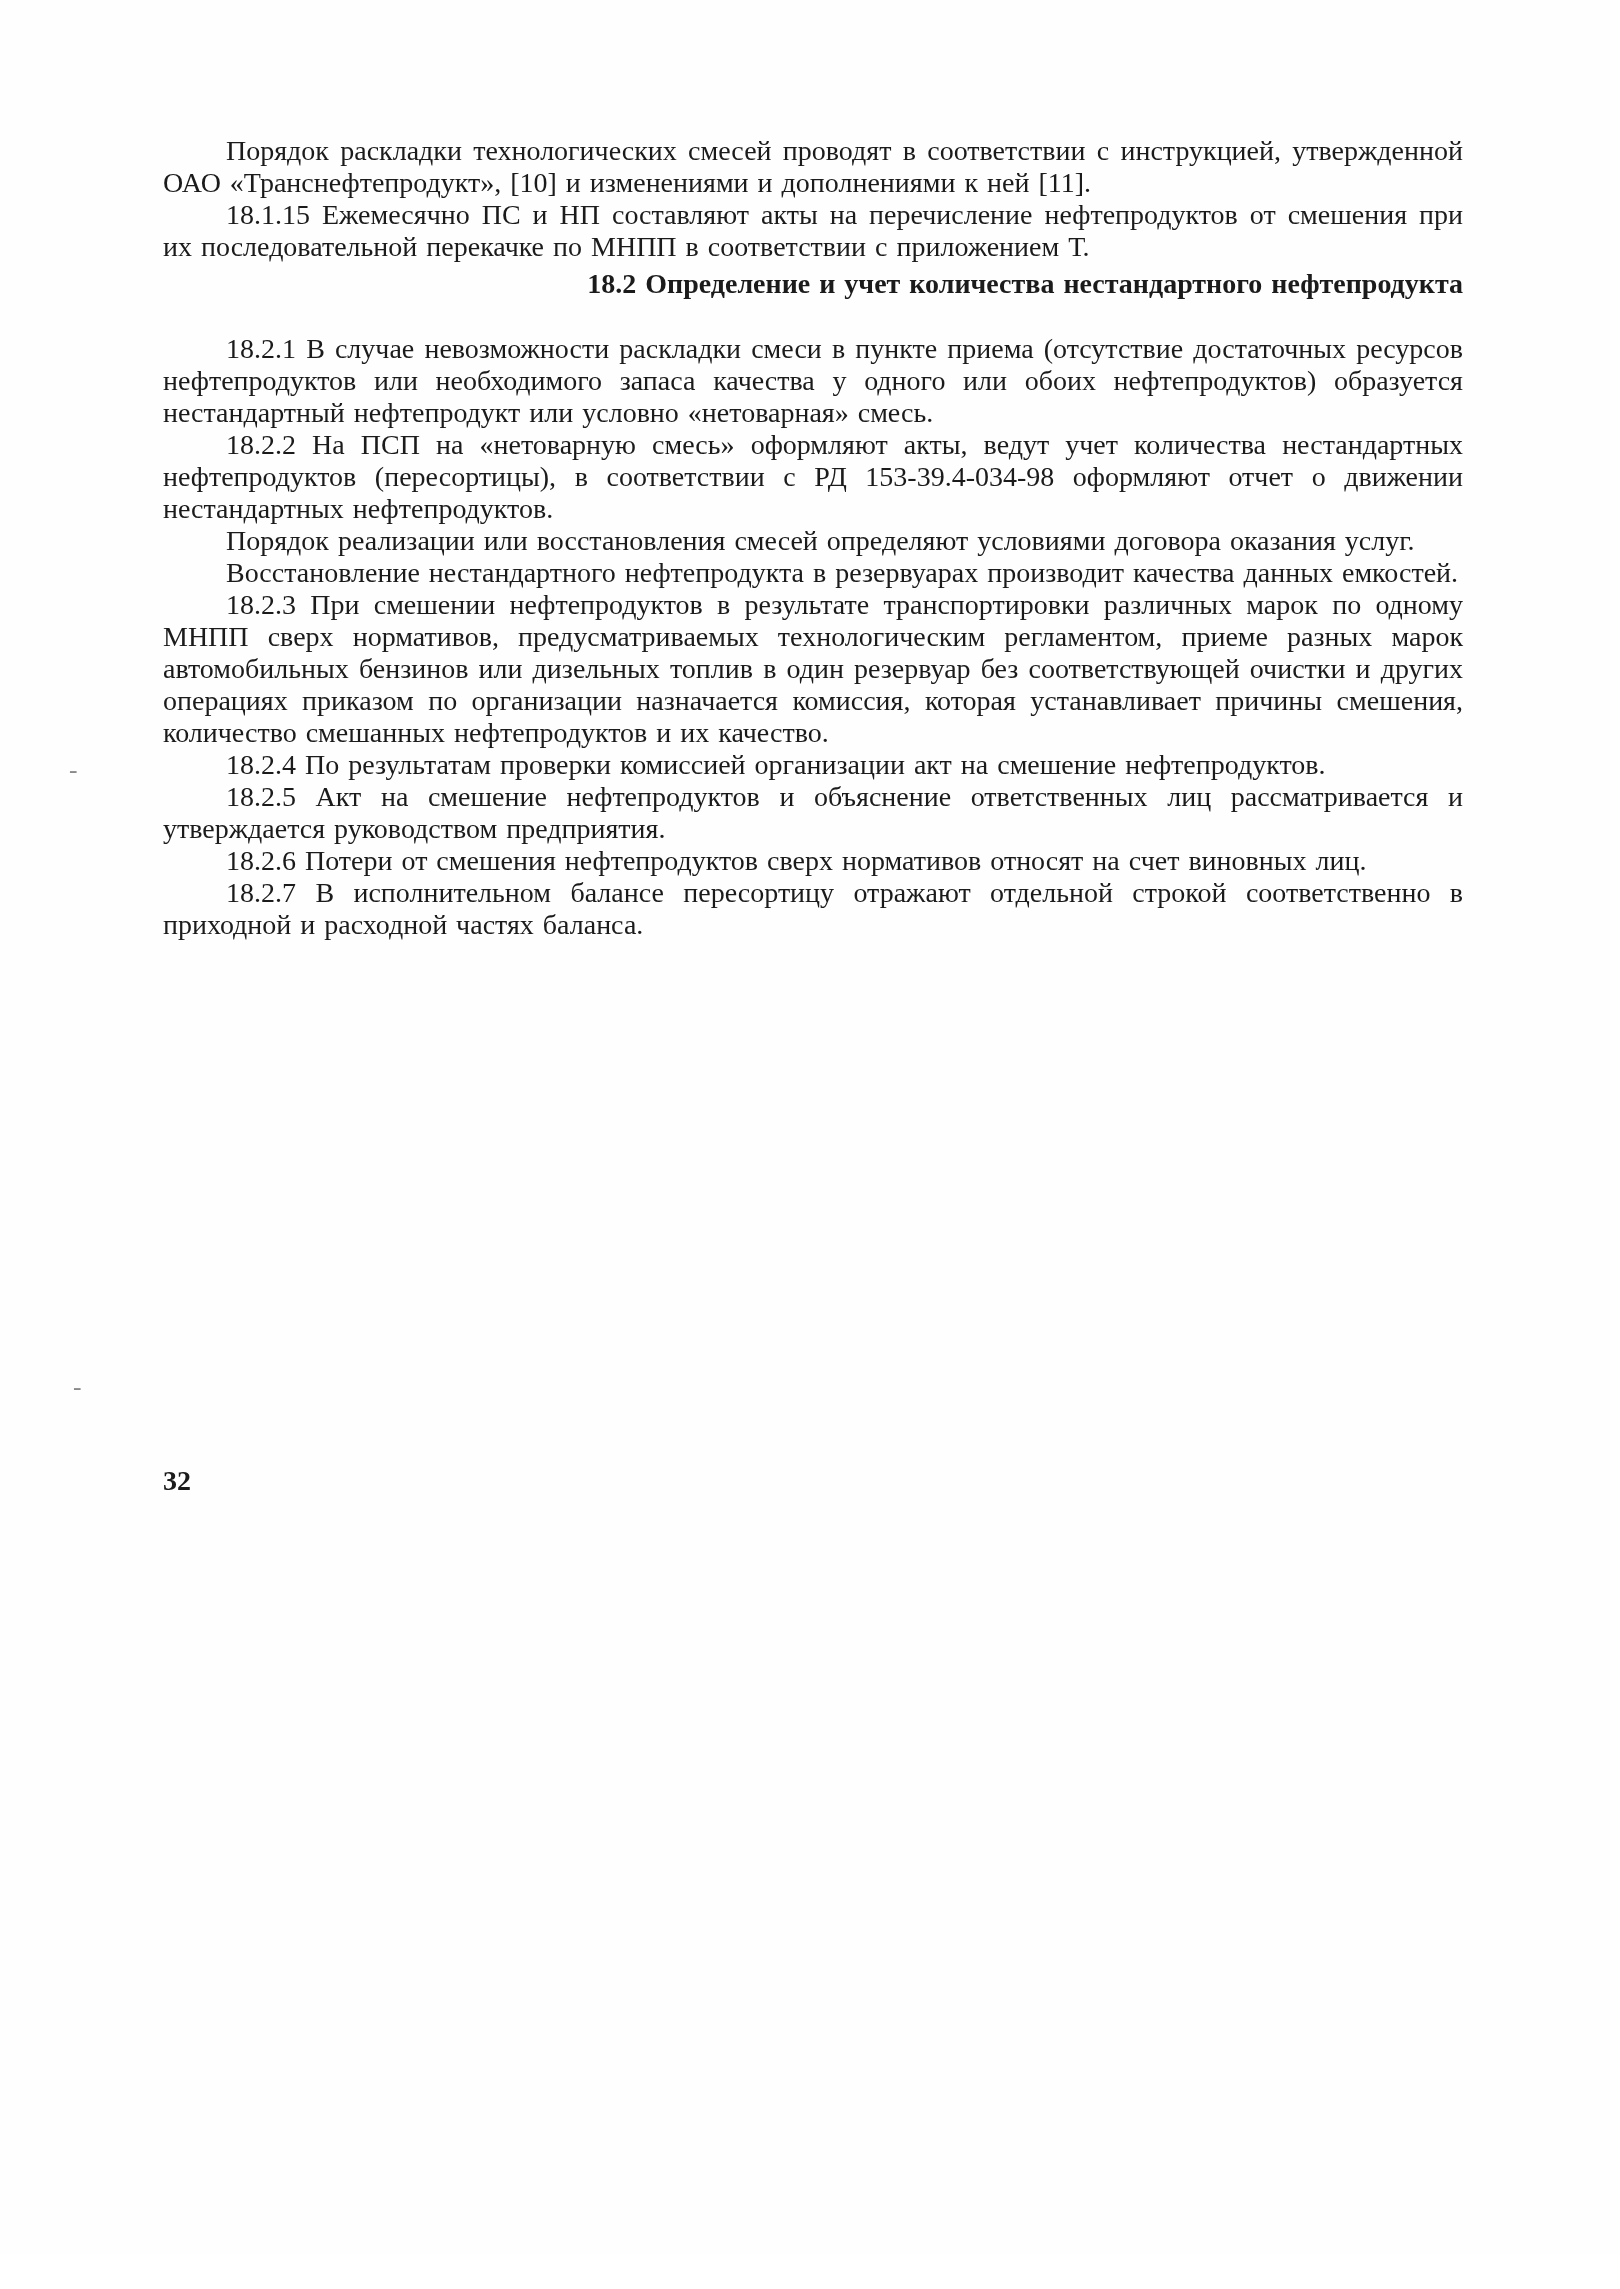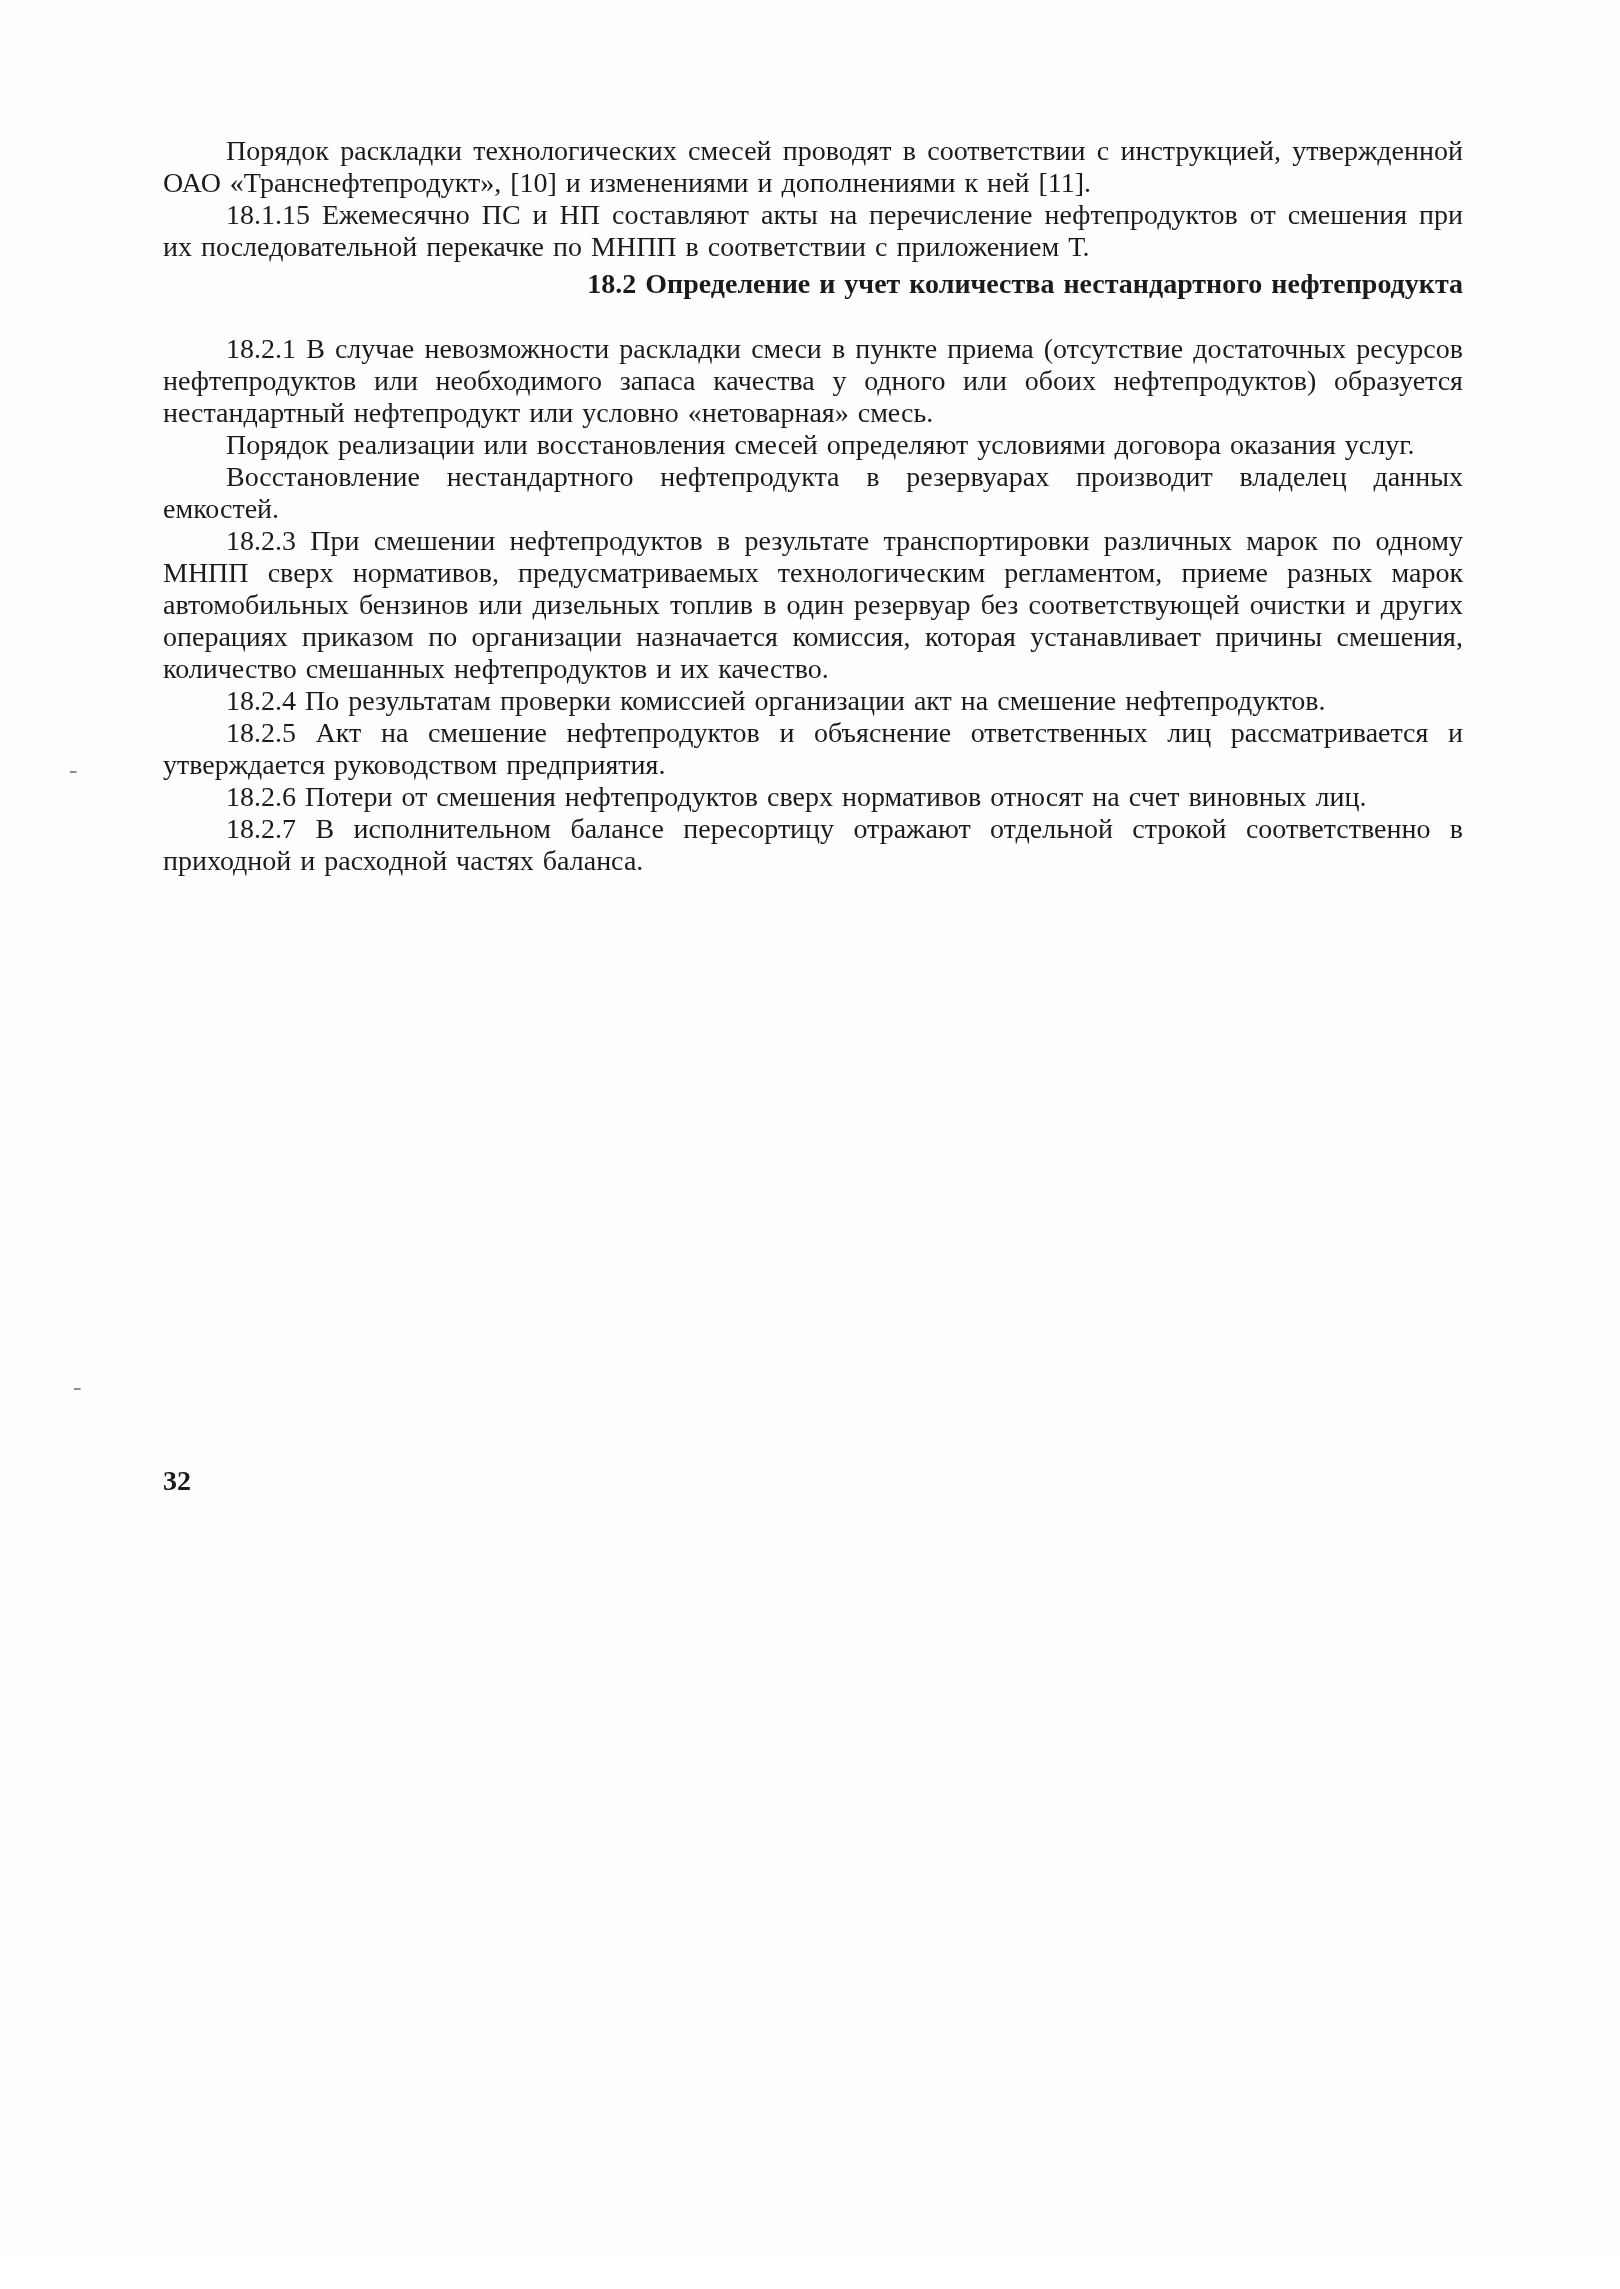--- a/index.html
+++ b/index.html
@@ -66,24 +66,25 @@
   <div class="content">
 
     <p class="para">Порядок раскладки технологических смесей проводят в соответствии с инструкцией, утвержденной ОАО «Транснефтепродукт», [10] и изменениями и дополнениями к ней [11].</p>
 
     <p class="para">18.1.15 Ежемесячно ПС и НП составляют акты на перечисление нефтепродуктов от смешения при их последовательной перекачке по МНПП в соответствии с приложением Т.</p>
 
     <h2 class="heading">18.2 Определение и учет количества нестандартного нефтепродукта</h2>
 
     <p class="para">18.2.1 В случае невозможности раскладки смеси в пункте приема (отсутствие достаточных ресурсов нефтепродуктов или необходимого запаса качества у одного или обоих нефтепродуктов) образуется нестандартный нефтепродукт или условно «нетоварная» смесь.</p>
 
+    <p class="para">18.2.2 На ПСП на «нетоварную смесь» оформляют акты, ведут учет количества нестандартных нефтепродуктов (пересортицы), в соответствии с РД 153-39.4-034-98 оформляют отчет о движении нестандартных нефтепродуктов.</p>
 
     <p class="para">Порядок реализации или восстановления смесей определяют условиями договора оказания услуг.</p>
 
-    <p class="para">Восстановление нестандартного нефтепродукта в резервуарах производит владелец данных емкостей.</p>
+    <p class="para">Восстановление нестандартного нефтепродукта в резервуарах производит качества данных емкостей.</p>
 
     <p class="para">18.2.3 При смешении нефтепродуктов в результате транспортировки различных марок по одному МНПП сверх нормативов, предусматриваемых технологическим регламентом, приеме разных марок автомобильных бензинов или дизельных топлив в один резервуар без соответствующей очистки и других операциях приказом по организации назначается комиссия, которая устанавливает причины смешения, количество смешанных нефтепродуктов и их качество.</p>
 
     <p class="para">18.2.4 По результатам проверки комиссией организации акт на смешение нефтепродуктов.</p>
 
     <p class="para">18.2.5 Акт на смешение нефтепродуктов и объяснение ответственных лиц рассматривается и утверждается руководством предприятия.</p>
 
     <p class="para">18.2.6 Потери от смешения нефтепродуктов сверх нормативов относят на счет виновных лиц.</p>
 
 

